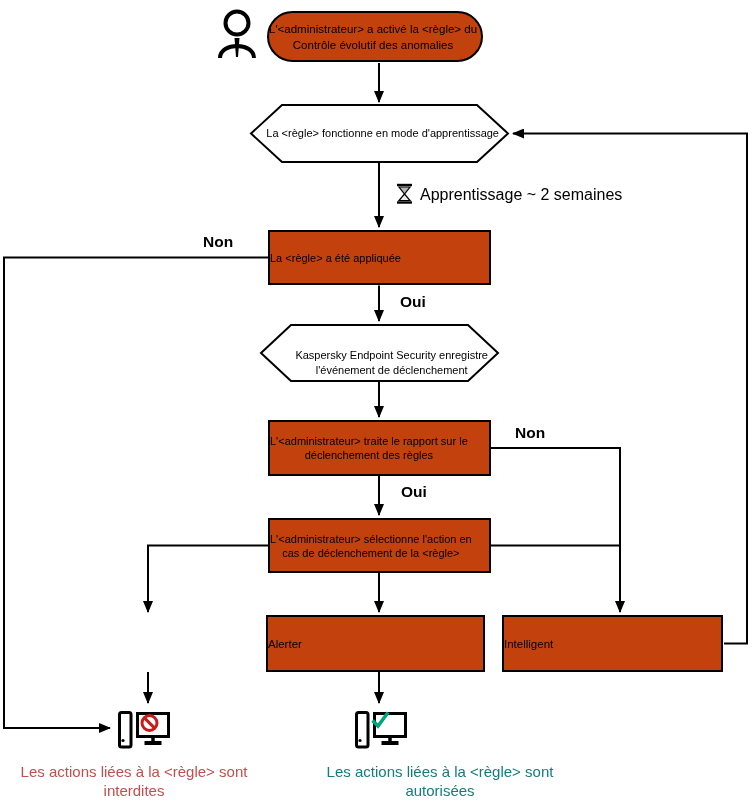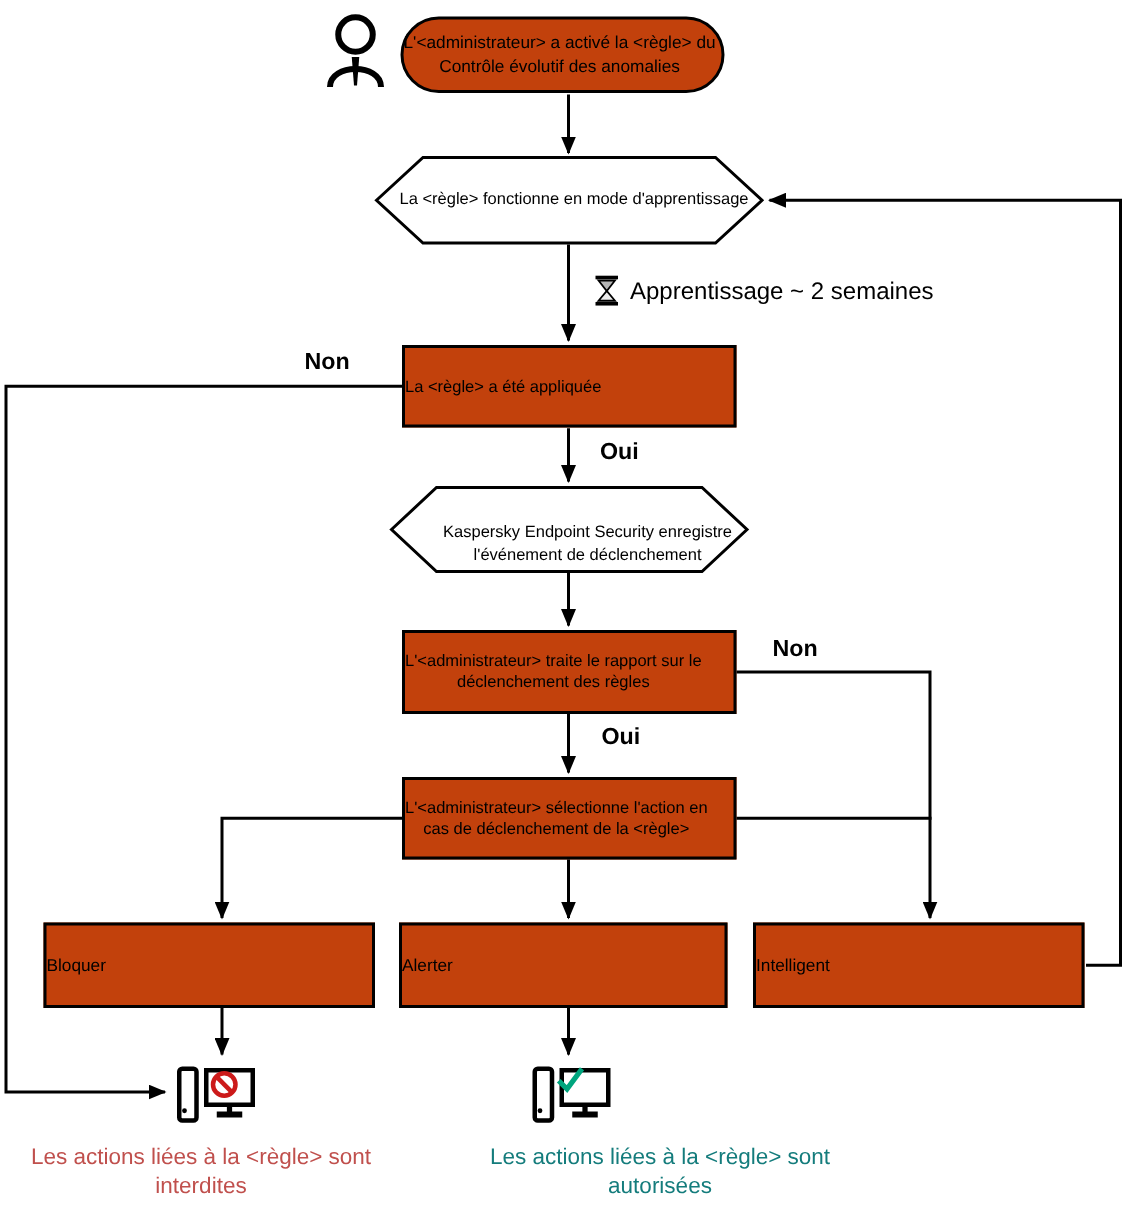--- a/index.html
+++ b/index.html
@@ -43,23 +43,20 @@
   <div class="box" style="left:268px;top:420px;width:223px;height:56px">
     <span>L'&lt;administrateur&gt; traite le rapport sur le
 déclenchement des règles</span>
   </div>
 
   <div class="box" style="left:268px;top:518px;width:223px;height:55px">
     <span>L'&lt;administrateur&gt; sélectionne l'action en
 cas de déclenchement de la &lt;règle&gt;</span>
   </div>
 
-  <div class="box action" style="left:29px;top:615px;width:221px;height:57px">
-    <span>Bloquer</span>
-  </div>
 
   <div class="box action" style="left:266px;top:615px;width:219px;height:57px">
     <span>Alerter</span>
   </div>
 
   <div class="box action" style="left:502px;top:615px;width:221px;height:57px">
     <span>Intelligent</span>
   </div>
 
   <svg class="layer" width="753" height="812" viewBox="0 0 753 812">

